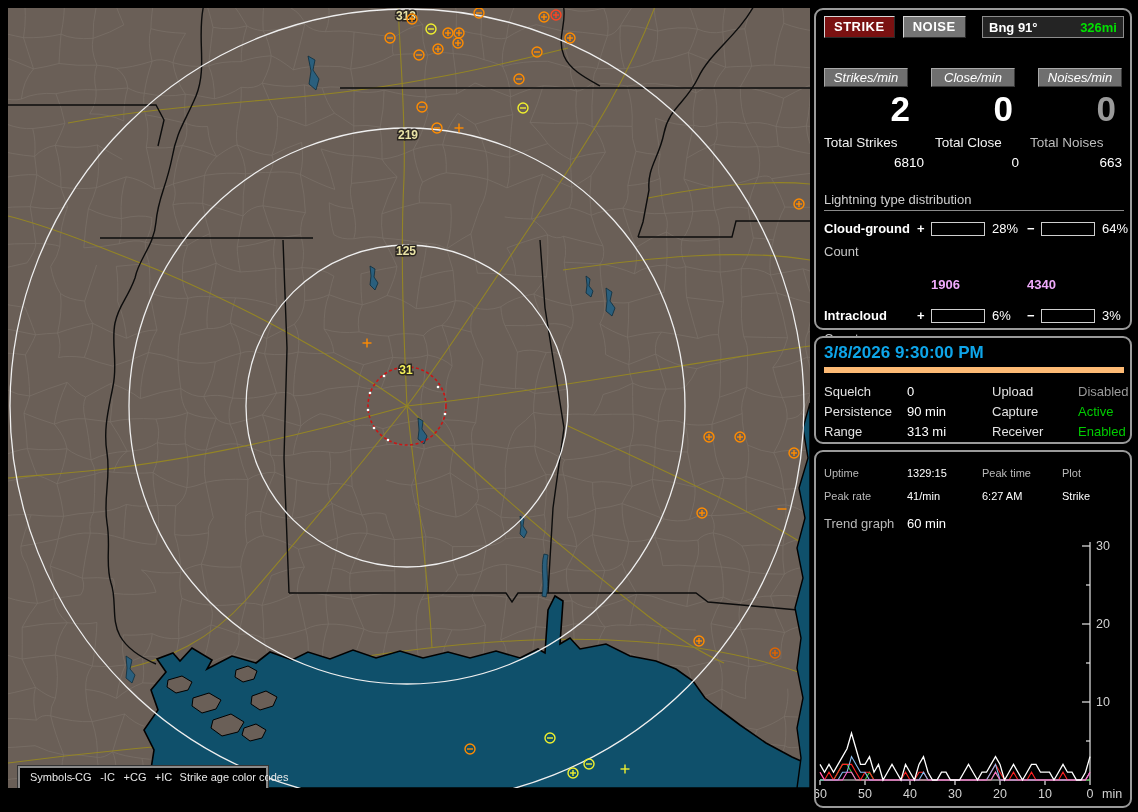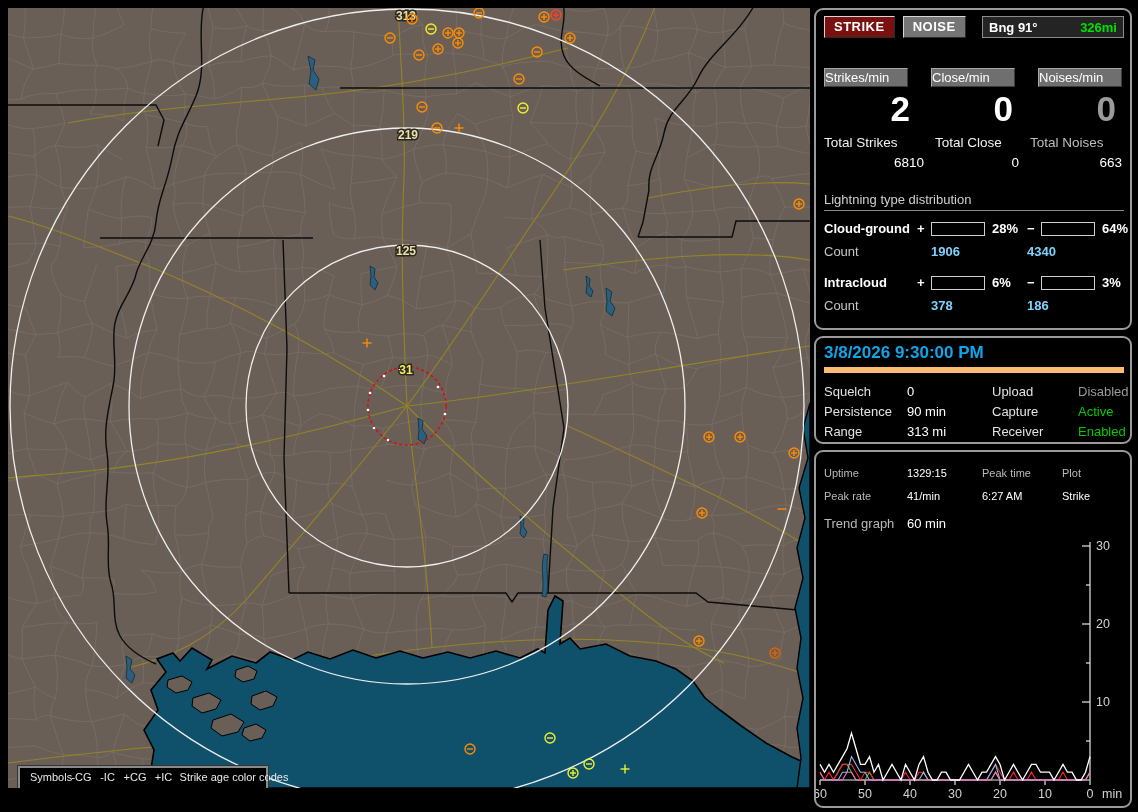--- a/index.html
+++ b/index.html
@@ -31,42 +31,42 @@
     border-top:1px solid #d6d6d6;border-left:1px solid #d6d6d6;border-right:1px solid #2a2a2a;border-bottom:1px solid #2a2a2a;
     cursor:default;}
   #btn-strike{background:#7a1111;margin-right:8px;letter-spacing:.5px;}
   #btn-noise{background:#757575;letter-spacing:.5px;}
   #bng-box{margin-left:auto;width:128px;height:20px;background:#242424;border:1px solid #8c8c8c;
     display:flex;justify-content:space-between;align-items:center;padding:0 6px;font-size:13px;font-weight:bold;}
   #bng-box .b1{color:#fff;}
   #bng-box .b2{color:#00e000;}
 
   .chip-row{display:flex;justify-content:space-between;margin:30px 8px 0 8px;}
-  .chip{background:#6f6f6f;color:#fff;font-size:13px;width:82px;height:17px;line-height:17px;
-    border-top:1px solid #a8a8a8;border-left:1px solid #a8a8a8;border-right:1px solid #3a3a3a;border-bottom:1px solid #3a3a3a;}
+  .chip{background:#6f6f6f;color:#fff;font-size:13px;text-align:center;width:82px;height:17px;line-height:17px;
+    border-top:1px solid #a8a8a8;border-left:1px solid #a8a8a8;border-right:1px solid #3a3a3a;border-bottom:1px solid #3a3a3a;font-style:italic;}
   .num-row{display:flex;justify-content:space-between;margin:2px 14px 0 8px;}
   .num{width:86px;text-align:right;font-size:35px;font-weight:bold;color:#fff;line-height:40px;}
   .num.dim{color:#9a9a9a;}
   .tot-row{display:flex;justify-content:space-between;margin:6px 8px 0 8px;}
   .tot{font-size:13.5px;color:#f2f2f2;}
   .tot .tl{display:block;}
   .tot .tv{display:block;text-align:right;margin-top:5px;color:#fff;}
   .tot.dim .tl{color:#bdbdbd;}
 
   #dist-title{margin:22px 6px 0 8px;color:#cfcfcf;font-size:13px;border-bottom:1px solid #8a8a8a;padding-bottom:3px;}
   .dist-grid{display:grid;grid-template-columns:93px 14px 56px 40px 14px 56px 40px;align-items:center;
     margin-left:8px;margin-top:10px;font-size:13px;}
   .dist-grid .nm{color:#fff;font-weight:bold;}
   .dist-grid .sign{color:#fff;font-weight:bold;text-align:left;}
   .bar{width:52px;height:12px;border:1px solid #cfcfcf;background:#000;}
   .bar .fill{height:100%;}
-  .pct{color:#fff;font-weight:bold;padding-left:5px;}
+  .pct{color:#fff;font-weight:normal;padding-left:5px;}
   .cnt-grid{display:grid;grid-template-columns:93px 14px 96px 110px;margin-left:8px;margin-top:8px;font-size:13px;}
   .cnt-grid .cl{color:#c6c6c6;}
-  .cnt-grid .cv{color:#7dd3fc;font-weight:bold;}
+  .cnt-grid .cv{color:#f0abfc;font-weight:bold;margin-top:33px;}
 
   
   #datetime{margin:5px 6px 0 8px;color:#0ea5e9;font-size:17px;font-weight:bold;
     border-bottom:6px solid #fdba74;padding-bottom:4px;}
   .st-grid{display:grid;grid-template-columns:83px 85px 86px auto;margin:9px 6px 0 8px;
     font-size:13px;line-height:20px;}
   .st-grid .lab{color:#e2e2e2;}
   .st-grid .val{color:#fff;}
   .val.off{color:#9a9a9a;}
   .val.on{color:#00cc00;}

